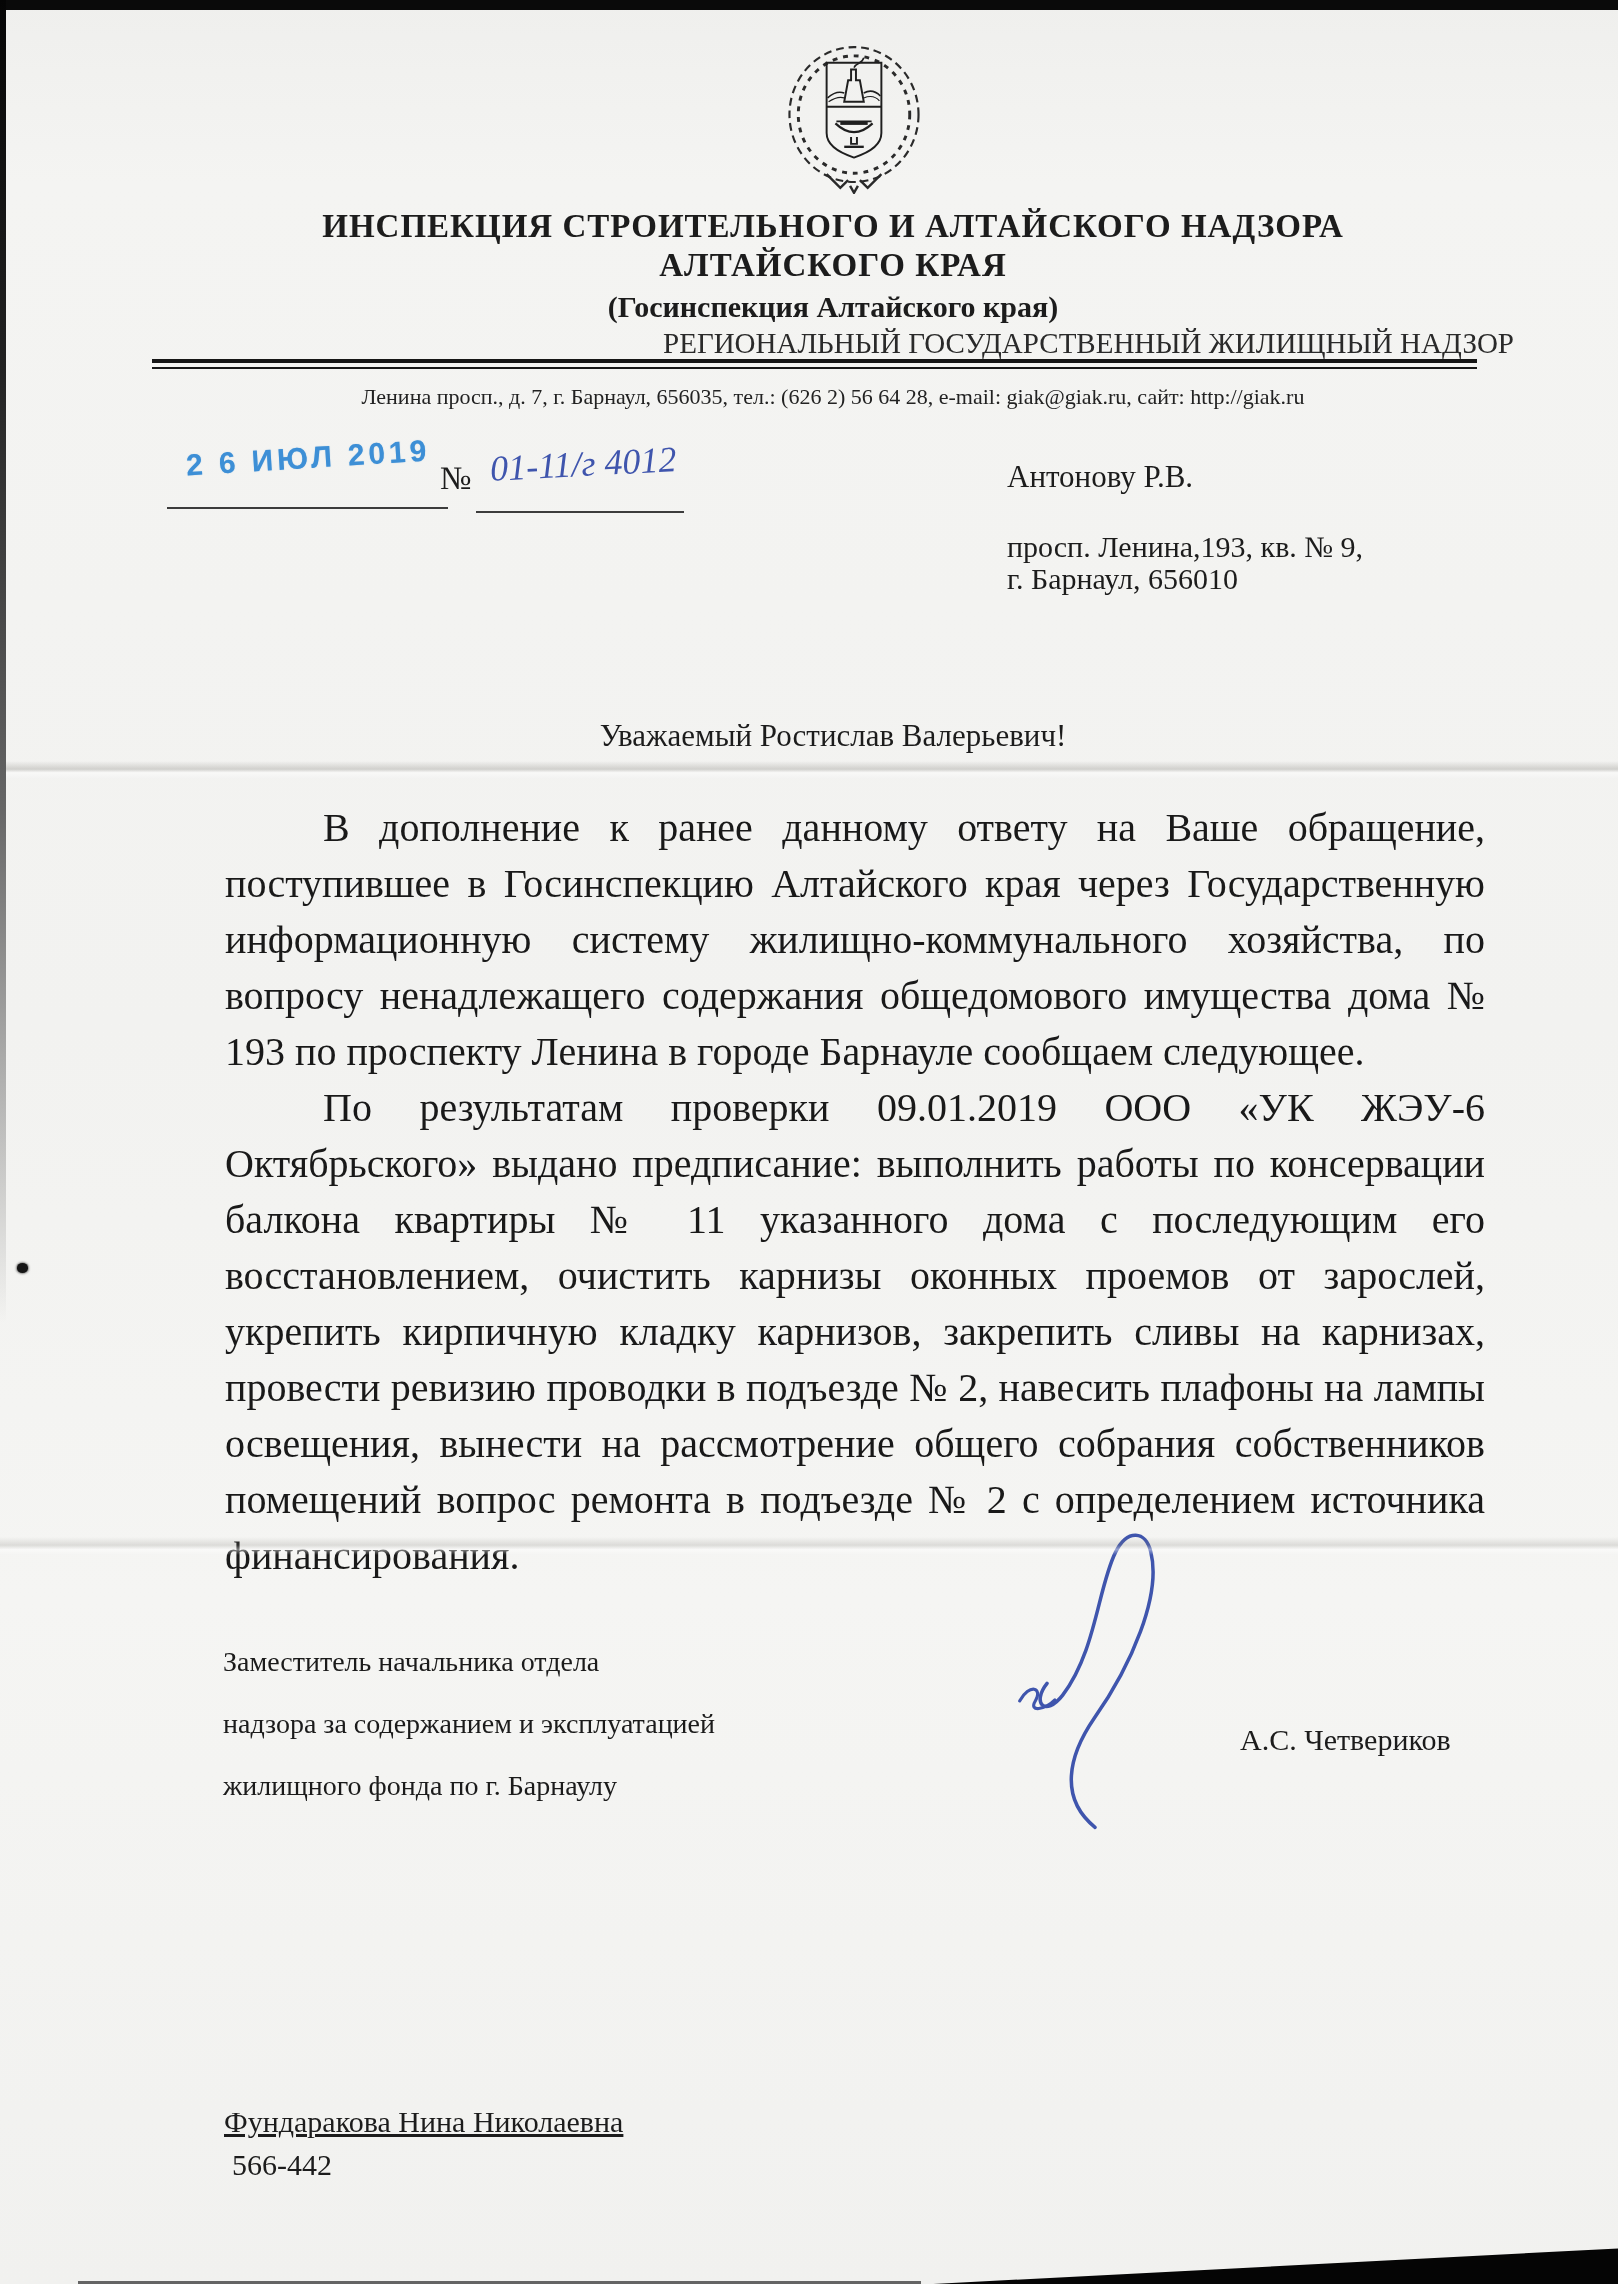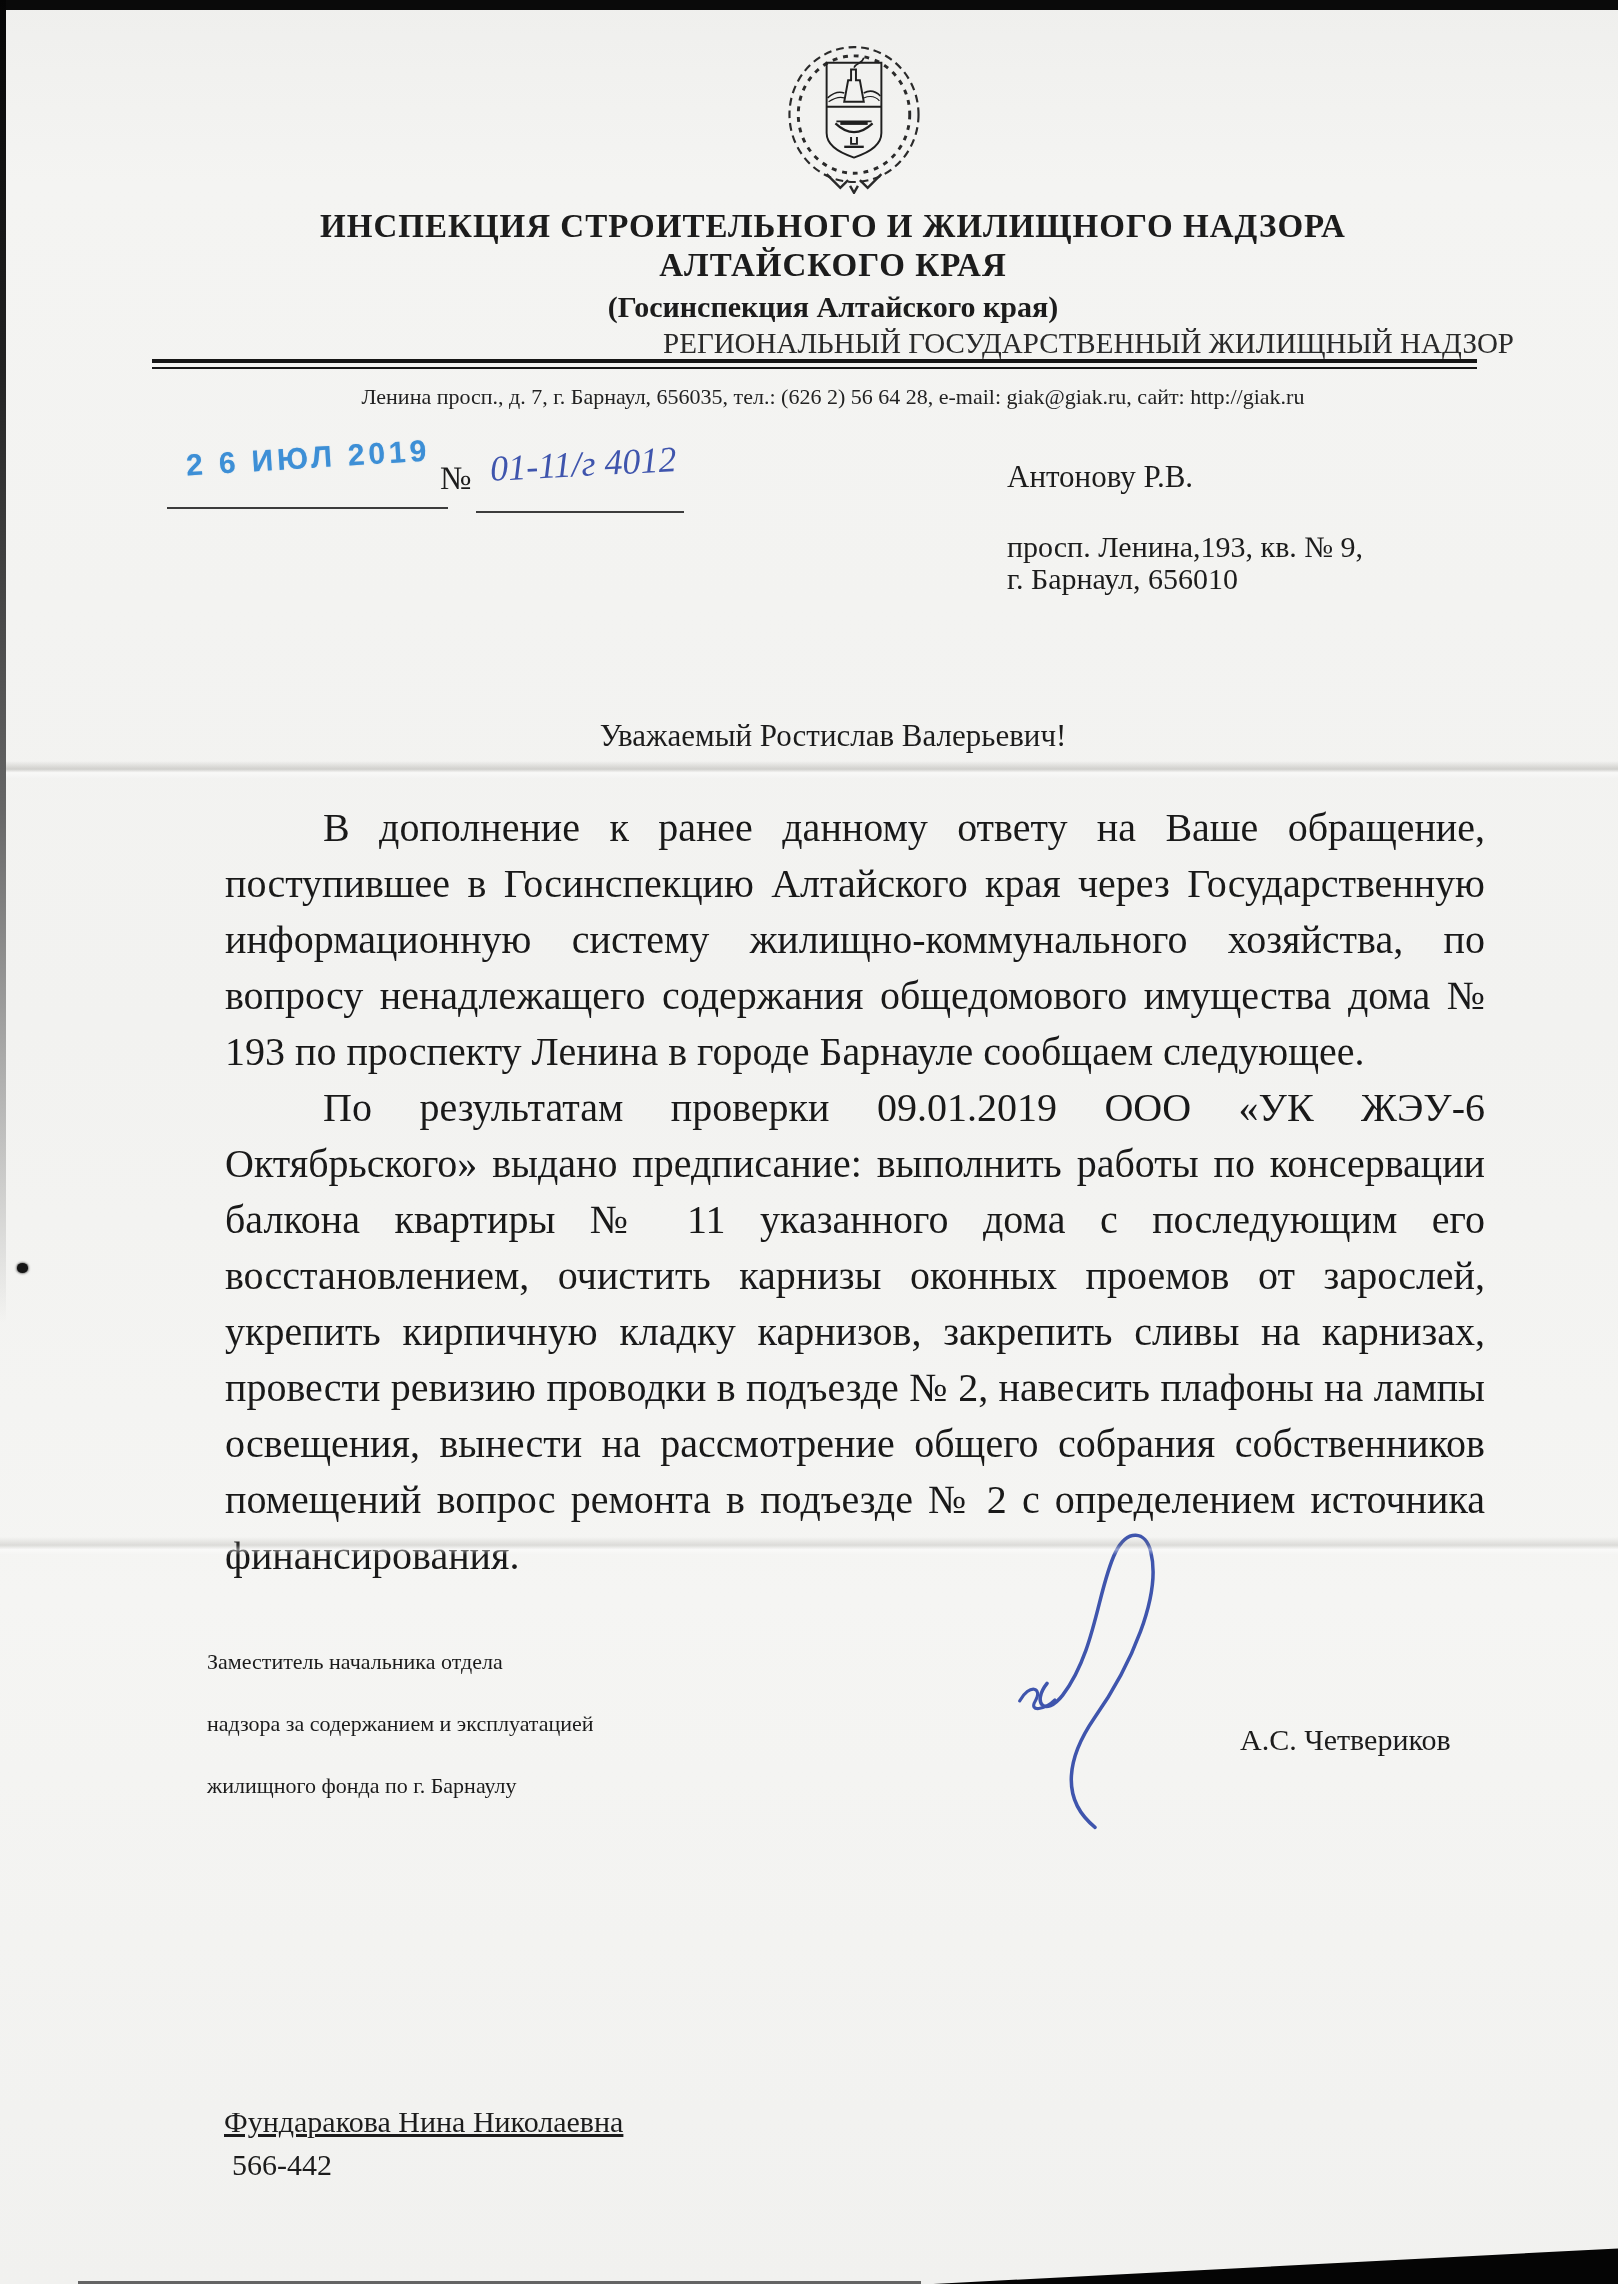--- a/index.html
+++ b/index.html
@@ -57,21 +57,21 @@
   
   .rcp-name{position:absolute;left:1007px;top:459px;font-size:31px;}
   .rcp-a1{position:absolute;left:1007px;top:530px;font-size:30px;white-space:nowrap;}
   .rcp-a2{position:absolute;left:1007px;top:562px;font-size:30px;}
   
   .salutation{position:absolute;left:152px;top:718px;width:1362px;text-align:center;font-size:31px;}
   .body-text{position:absolute;left:225px;top:800px;width:1260px;
     font-size:40px;line-height:56px;text-align:justify;color:#191919;}
   .body-text p{margin:0;text-indent:98px;}
   
-  .sig-title{position:absolute;left:207px;top:1631px;font-size:22px;line-height:62px;color:#1b1b1b;}
+  .sig-title{position:absolute;left:223px;top:1631px;font-size:28px;line-height:62px;color:#1b1b1b;}
   .sig-title div{white-space:nowrap;}
   .signature{position:absolute;left:1002px;top:1509px;width:235px;height:333px;}
   .signer{position:absolute;left:1240px;top:1723px;width:279px;font-size:30px;white-space:nowrap;}
   
   .exec-name{position:absolute;left:224px;top:2105px;font-size:30px;text-decoration:underline;}
   .exec-phone{position:absolute;left:232px;top:2148px;font-size:30px;}
 </style>
 </head>
 <body>
 
@@ -95,21 +95,21 @@
       <path d="M64 64 Q73 58 80 60 M100 60 Q110 56 116 63" stroke-width="1.2"></path>
 
       <path d="M72 84 L108 84"></path>
       <path d="M71 86 Q90 104 109 86" stroke-width="2.2"></path>
       <path d="M87 100 L87 107 L93 107 L93 100"></path>
       <path d="M80 110 L100 110" stroke-width="2.4"></path>
       <path d="M76 86 L104 86" stroke-width="3.2"></path>
     </g>
   </svg>
 
-  <div class="org1">ИНСПЕКЦИЯ СТРОИТЕЛЬНОГО И ЖИЛИЩНОГО НАДЗОРА</div>
+  <div class="org1">ИНСПЕКЦИЯ СТРОИТЕЛЬНОГО И АЛТАЙСКОГО НАДЗОРА</div>
   <div class="org2">АЛТАЙСКОГО КРАЯ</div>
   <div class="org-short">(Госинспекция Алтайского края)</div>
   <div class="org-sub">РЕГИОНАЛЬНЫЙ ГОСУДАРСТВЕННЫЙ ЖИЛИЩНЫЙ НАДЗОР</div>
   <div class="divider"></div>
   <div class="contact">Ленина просп., д. 7, г. Барнаул, 656035, тел.: (626 2) 56 64 28, e-mail: giak@giak.ru, сайт: http://giak.ru</div>
 
   <div class="stamp">2 6 ИЮЛ 2019</div>
   <div class="u1"></div>
   <div class="no-label">№</div>
   <div class="ref-hand">01-11/г 4012</div>

